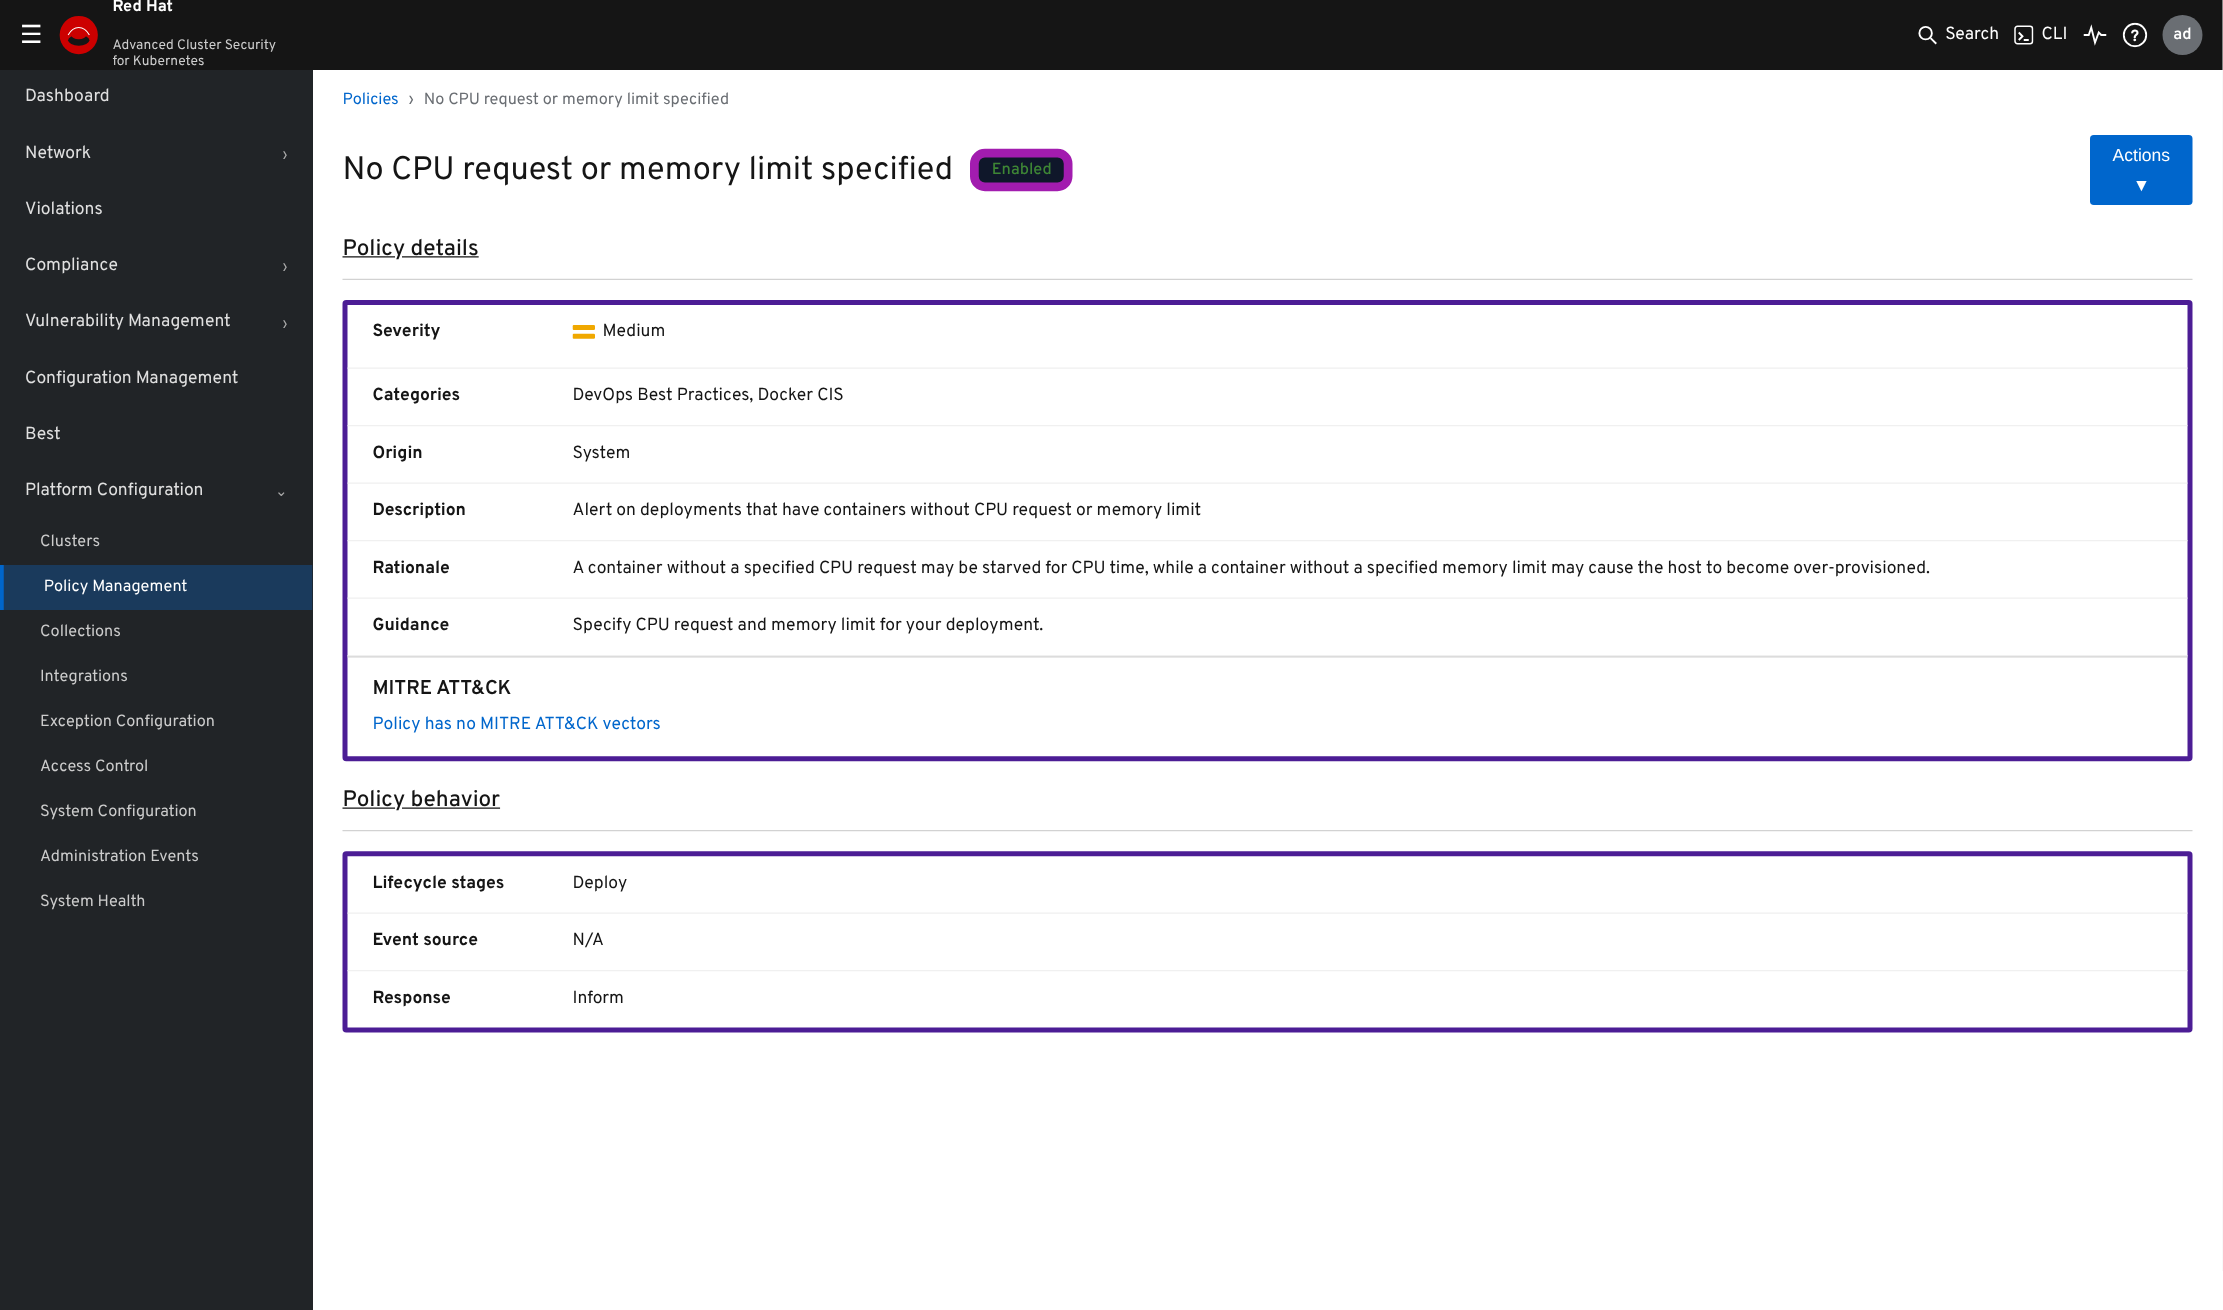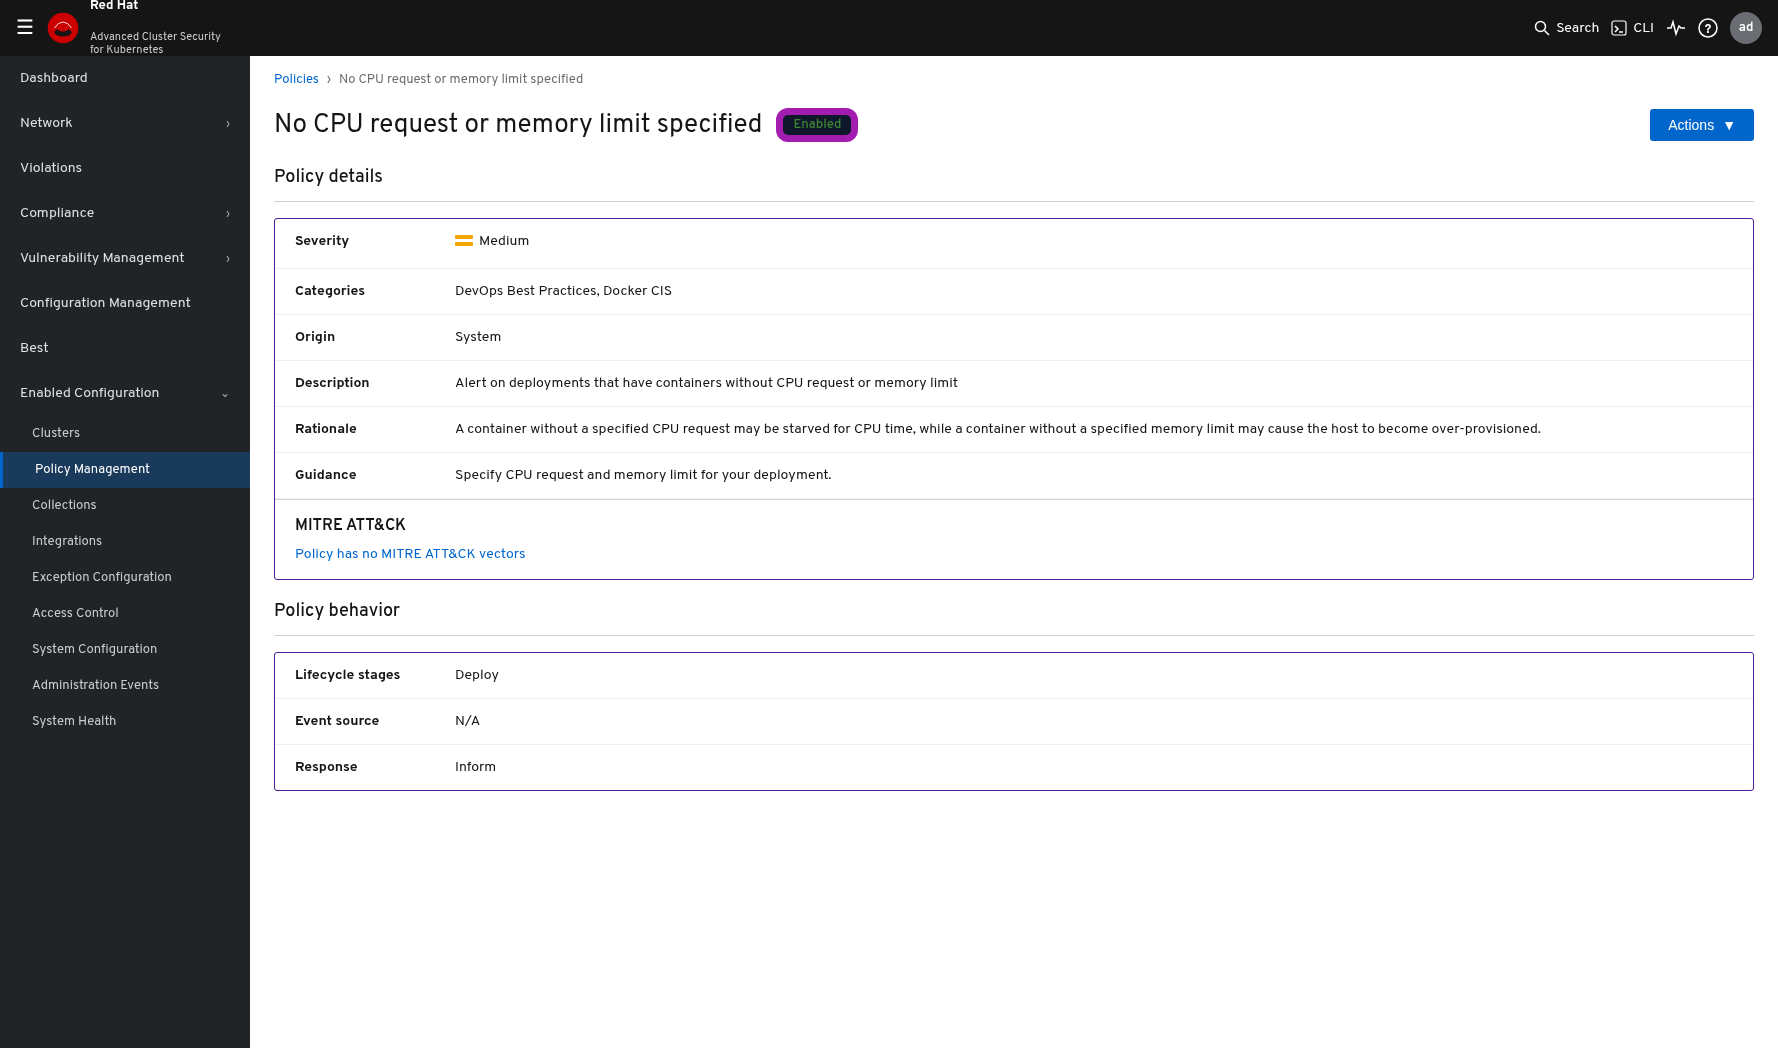--- a/index.html
+++ b/index.html
@@ -184,39 +184,41 @@
       color: #fff;
       border: none;
       padding: 8px 18px;
       border-radius: 3px;
       cursor: pointer;
       font-size: 14px;
       font-weight: 500;
       display: flex;
       align-items: center;
       gap: 8px;
+      flex-direction: column;
     }
 
     
     .section-title {
       padding: 4px 24px 12px;
       font-size: 18px;
       font-weight: 500;
       color: #151515;
+      text-decoration: underline;
     }
     .divider {
       height: 1px;
       background: #d2d2d2;
       margin: 0 24px;
     }
 
     
     .detail-card {
       margin: 16px 24px;
-      border: 1px solid #4c1d95;
+      border: 4px solid #4c1d95;
       border-radius: 3px;
       background: #fff;
     }
     .detail-row {
       display: flex;
       padding: 14px 20px;
       border-bottom: 1px solid #f0f0f0;
       align-items: flex-start;
     }
     .detail-row:last-child { border-bottom: none; }
@@ -319,21 +321,21 @@
       <span>Vulnerability Management</span>
       <span class="sidebar-chevron">›</span>
     </div>
     <div class="sidebar-item">
       <span>Configuration Management</span>
     </div>
     <div class="sidebar-item">
       <span>Best</span>
     </div>
     <div class="sidebar-item">
-      <span>Enabled Configuration</span>
+      <span>Platform Configuration</span>
       <span class="sidebar-chevron">⌄</span>
     </div>
     <div class="sidebar-item sub">
       <span>Clusters</span>
     </div>
     <div class="sidebar-item sub active">
       <span>Policy Management</span>
     </div>
     <div class="sidebar-item sub">
       <span>Collections</span>

